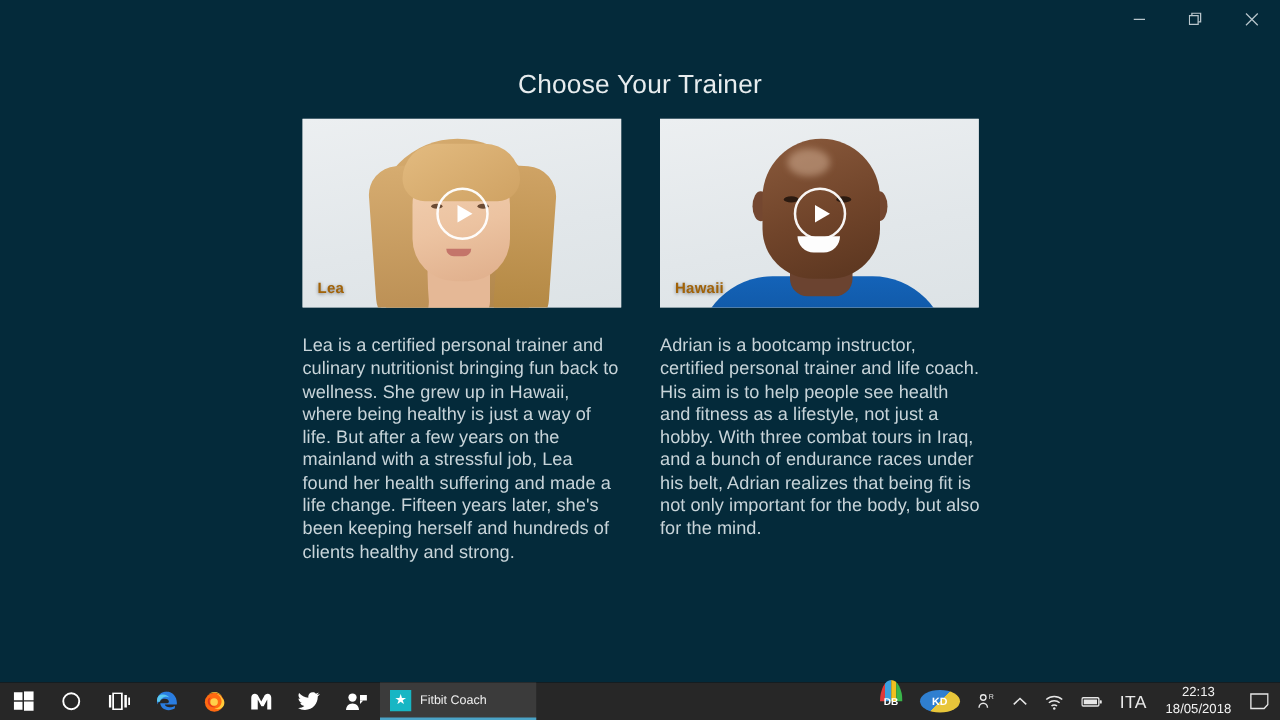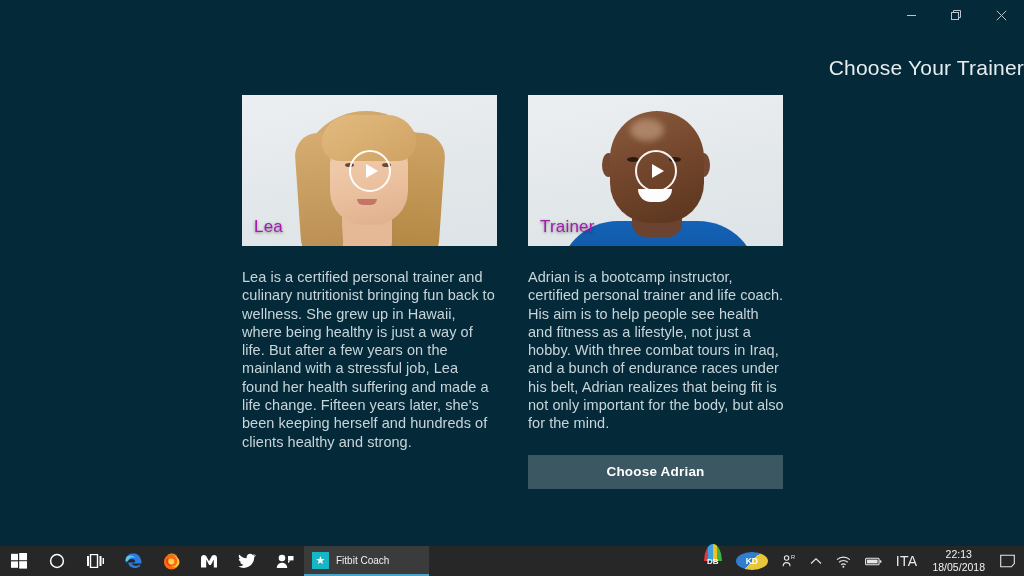--- a/index.html
+++ b/index.html
@@ -43,21 +43,21 @@
     cursor: default;
   }
   .win-btn svg { display: block; }
 
   
   .page-title {
     position: absolute;
     top: 56px;
     left: 0;
     width: 1024px;
-    text-align: right;
+    text-align: center;
     color: #e7ecee;
     font-size: 21px;
     font-weight: 400;
     letter-spacing: 0.2px;
   }
 
   
   .cards {
     position: absolute;
     top: 95px;
@@ -231,23 +231,23 @@
     border-left: 12px solid #ffffff;
     border-top: 7px solid transparent;
     border-bottom: 7px solid transparent;
     margin-left: 4px;
   }
 
   .media-name {
     position: absolute;
     left: 12px;
     bottom: 9px;
-    color: #a21caf;
-    font-size: 17px;
-    font-weight: 400;
+    color: #a16207;
+    font-size: 12px;
+    font-weight: 700;
     letter-spacing: 0.2px;
     text-shadow: 0 1px 3px rgba(0,0,0,0.45);
   }
 
   .card-desc {
     margin-top: 22px;
     color: #c8d4d9;
     font-size: 14.5px;
     line-height: 18.3px;
     letter-spacing: 0.05px;
@@ -453,24 +453,23 @@
           <div class="ad-ear r"></div>
           <div class="ad-head"></div>
           <div class="ad-shine"></div>
           <div class="ad-eye l"></div>
           <div class="ad-eye r"></div>
           <div class="ad-smile"></div>
         </div>
         <div class="play-btn">
           <div class="play-tri"></div>
         </div>
-        <div class="media-name">Trainer</div>
+        <div class="media-name">Hawaii</div>
       </div>
       <div class="card-desc">Adrian is a bootcamp instructor, certified personal trainer and life coach. His aim is to help people see health and fitness as a lifestyle, not just a hobby. With three combat tours in Iraq, and a bunch of endurance races under his belt, Adrian realizes that being fit is not only important for the body, but also for the mind.</div>
-      <button class="choose-btn">Choose Adrian</button>
     </div>
 
   </div>
 </div>
 
 <div class="taskbar">
   <div class="tb-left">
 
     <div class="tb-item">
       <svg width="16" height="16" viewBox="0 0 16 16" aria-hidden="true">

